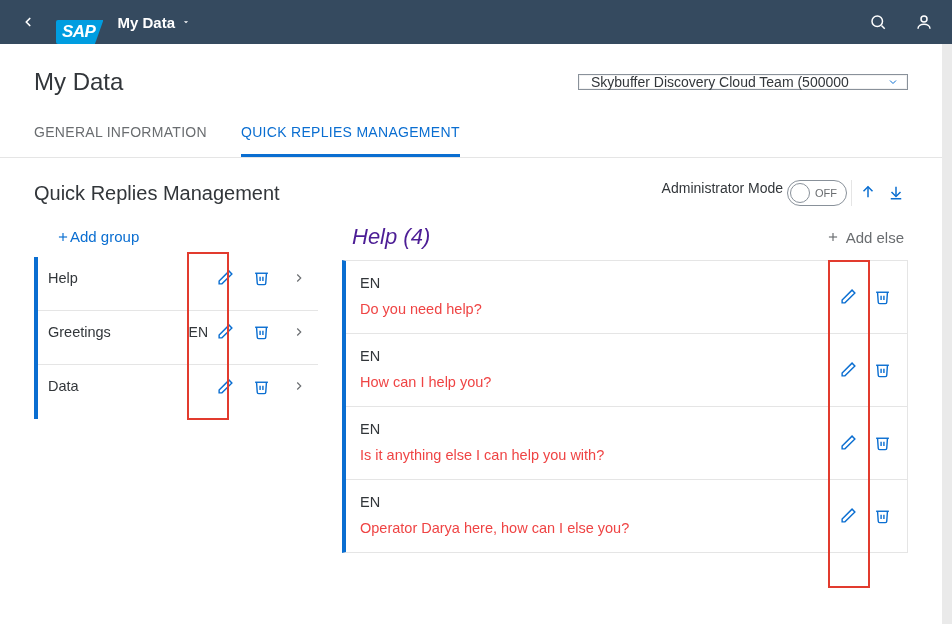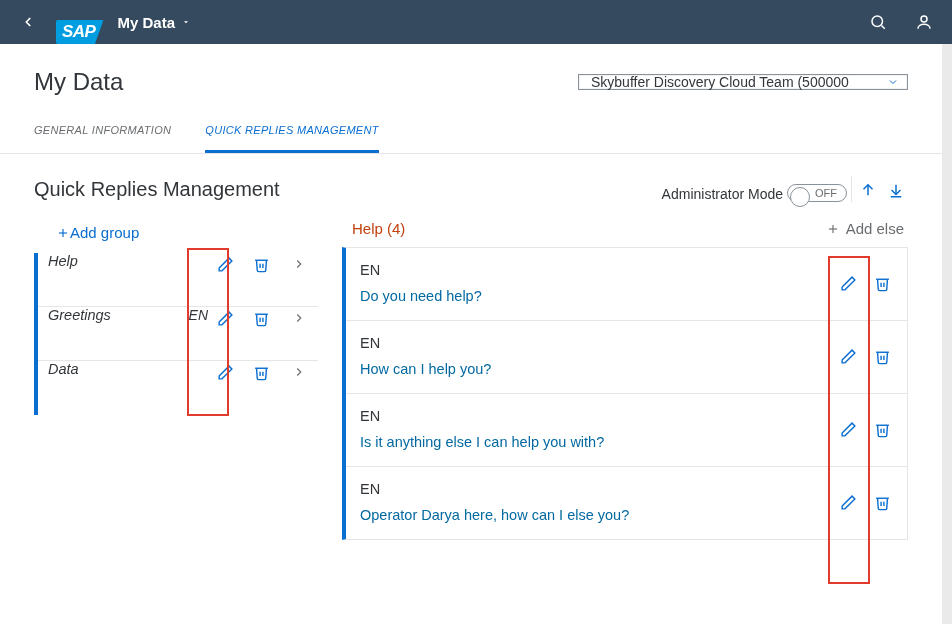--- a/index.html
+++ b/index.html
@@ -17,58 +17,58 @@
   
   .page { height: calc(624px - 44px); overflow:hidden; background:#fff; border-right: 10px solid #eaeaea;}
   .page-head { padding: 24px 34px 0 34px; display:flex; align-items:center; justify-content:space-between; }
   .page-title { font-size: 24px; font-weight: 400; color:#32363a; }
   .select-wrap { border:1px solid #89919a; background:#fff; height:16px; min-width:330px; display:flex; align-items:center; padding: 0 8px 0 12px; font-size:14px; color:#32363a; cursor:pointer;
                  box-shadow: inset 0 0 0 1px rgba(0,0,0,0.05);}
   .select-wrap svg{flex-shrink:0; margin-left:8px;}
 
   
   .tabs { margin-top: 28px; padding: 0 34px; border-bottom: 1px solid #e5e5e5; display:flex; gap: 34px; }
-  .tab { font-size: 11px; letter-spacing: 0.3px; color:#6a6d70; padding-bottom: 14px; cursor:pointer; border-bottom: 3px solid transparent; font-weight:400;font-style:italic;}
+  .tab { font-size: 14px; letter-spacing: 0.3px; color:#6a6d70; padding-bottom: 14px; cursor:pointer; border-bottom: 3px solid transparent; font-weight:400;}
   .tab.active { color:#0a6ed1; border-bottom-color:#0a6ed1; }
 
   
   .content { padding: 22px 34px 0 34px; }
   .content-head { display:flex; align-items:center; justify-content:space-between; margin-bottom: 14px;}
   .section-title { font-size: 20px; color:#32363a; font-weight:400; }
-  .toolbar { display:flex; align-items:flex-end; gap: 4px; color:#32363a;}
+  .toolbar { display:flex; align-items:flex-start; gap: 4px; color:#32363a;}
   .admin-label{ font-size:14px; color:#32363a;}
-  .toggle { width: 60px; height:18px; border:1px solid #89919a; border-radius:13px; background:#fff; position:relative; display:flex; align-items:center; justify-content:flex-end; padding-right:9px; font-size:11px; color:#6a6d70; cursor:pointer;}
+  .toggle { width: 60px; height:26px; border:1px solid #89919a; border-radius:13px; background:#fff; position:relative; display:flex; align-items:center; justify-content:flex-end; padding-right:9px; font-size:11px; color:#6a6d70; cursor:pointer;}
   .toggle-knob{ position:absolute; left:2px; top:2px; width:20px; height:20px; border-radius:50%; border:1px solid #89919a; background:#fff;}
   .divider{ width:1px; height:26px; background:#e5e5e5;}
   .iobtn{ width:24px; height:24px; display:flex; align-items:center; justify-content:center; cursor:pointer;}
 
   .cols { display:flex; gap: 24px; align-items:flex-start;}
   
   .leftcol { width: 284px; }
   .add-group{ color:#0a6ed1; font-size:15px; display:flex; align-items:center; padding: 8px 0 12px 22px; cursor:pointer;}
   .group-list{ border-left: 4px solid #0a6ed1; background:#fff;}
-  .group-row{ height:54px; border-bottom:1px solid #e5e5e5; display:flex; align-items:flex-start; padding: 0 8px 12px 10px; font-size:14.5px; position:relative;font-style:italic; }
+  .group-row{ height:54px; border-bottom:1px solid #e5e5e5; display:flex; align-items:center; padding: 0 8px 12px 10px; font-size:14.5px; position:relative; }
   .group-row:last-child{border-bottom:none;}
   .group-label{ flex:1; color:#32363a;}
   .group-badge{ font-size:14px; color:#32363a; margin-right:6px;}
   .row-icons{ display:flex; align-items:center; gap:14px;}
   .row-icons .chev{ margin-left:2px;}
   .icon-btn{ width:22px; height:22px; display:flex; align-items:center; justify-content:center; cursor:pointer; }
 
   
   .rightcol{ flex:1; }
   .right-head{ display:flex; align-items:center; justify-content:space-between; padding: 4px 4px 10px 10px;}
-  .right-title{ font-size:15px; color:#c2410c;}
+  .right-title{ font-size:22px; color:#4c1d95;font-style:italic;}
   .add-reply{ color:#6a6d70; font-size:15px; display:flex; align-items:center; gap:6px; cursor:pointer;}
   .reply-list{ border:1px solid #e5e5e5; border-left:4px solid #0a6ed1; background:#fff;}
   .reply-row{ border-bottom:1px solid #e5e5e5; padding: 14px 14px 16px 14px; display:flex; align-items:center; position:relative;}
   .reply-row:last-child{border-bottom:none;}
   .reply-body{ flex:1; }
   .reply-lang{ font-size:14.5px; color:#32363a; margin-bottom:10px;}
-  .reply-text{ font-size:14.5px; color:#0369a1;}
+  .reply-text{ font-size:14.5px; color:#ef4444;}
   .reply-actions{ display:flex; align-items:center; gap:12px; }
 
   
   .hl{ position:absolute; border:2.5px solid #e23b2e; pointer-events:none; }
 
   
   .page{ position:relative;}
 </style>
 </head>
 <body>

